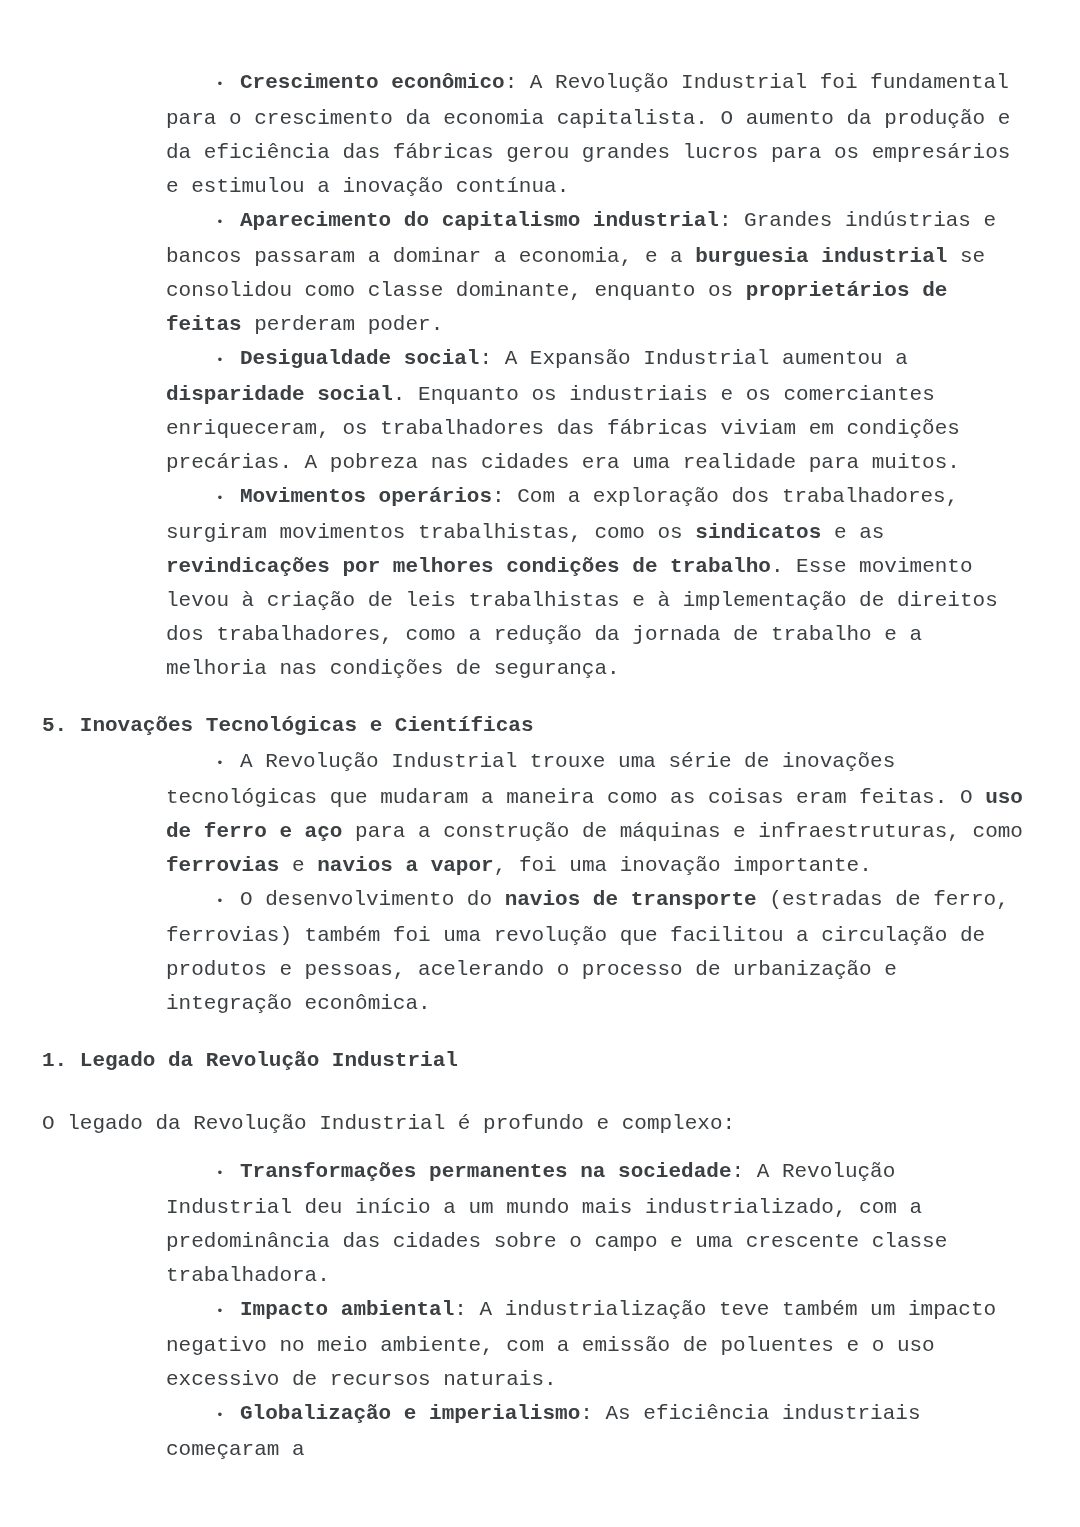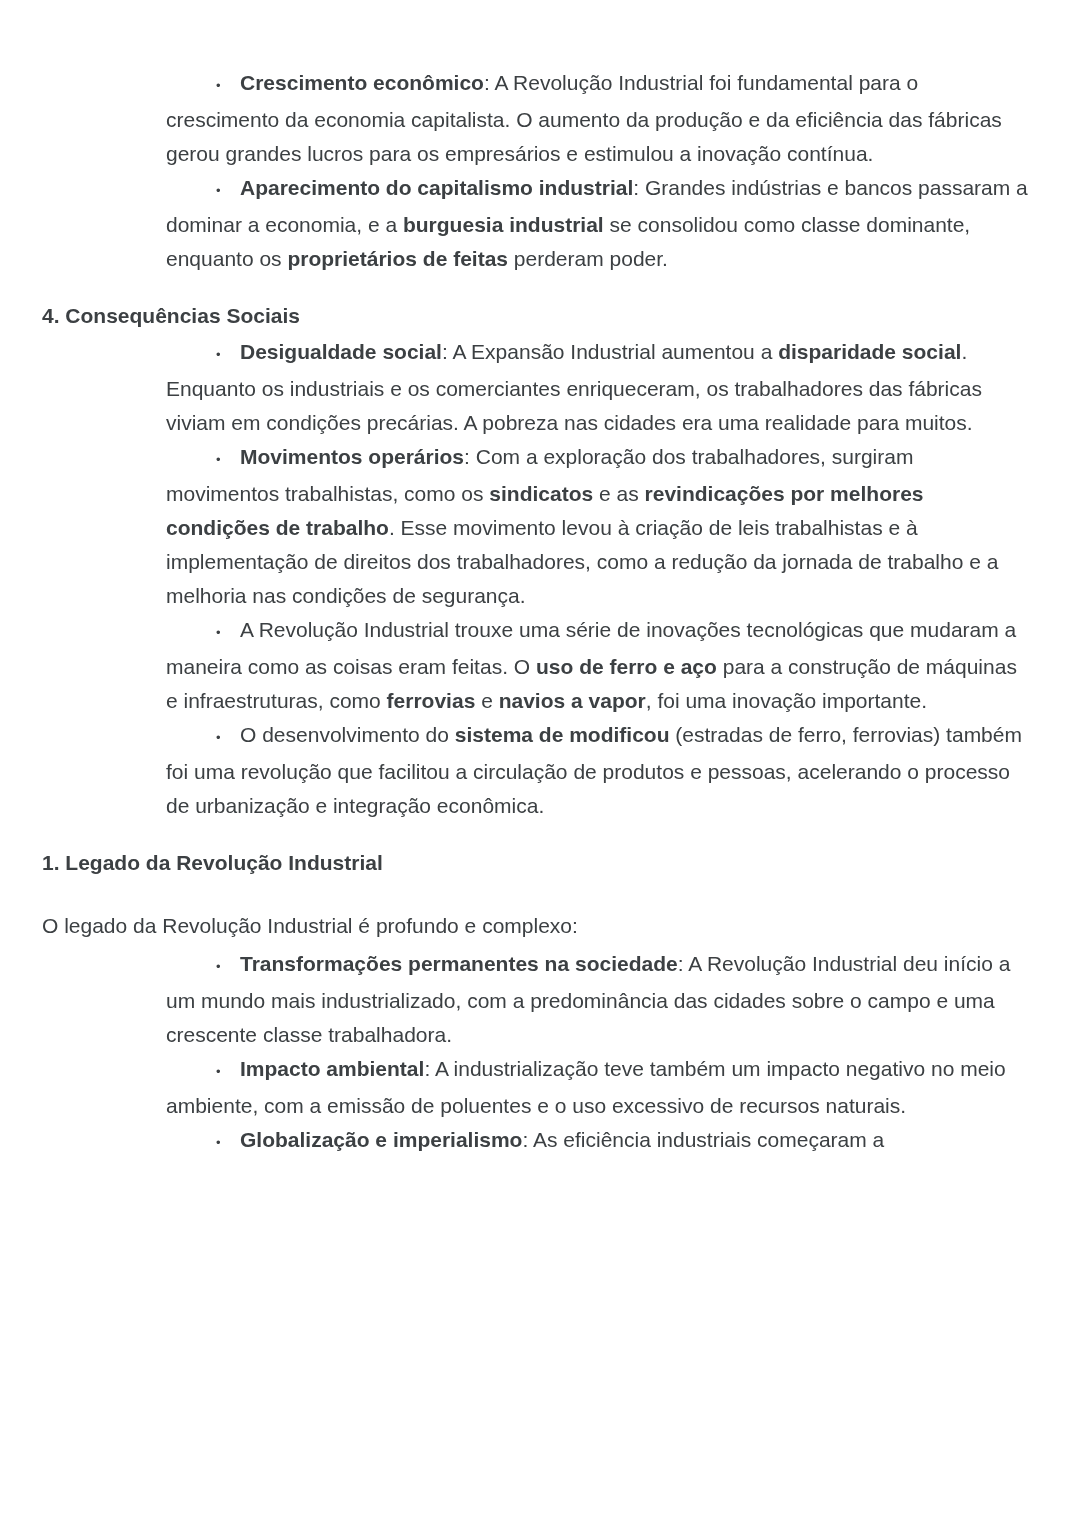--- a/index.html
+++ b/index.html
@@ -10,58 +10,58 @@
   }
   body {
     width: 1080px;
     height: 1527px;
     overflow: hidden;
   }
   .doc {
     box-sizing: border-box;
     width: 1080px;
     padding-top: 66px;
-    font-family: Liberation Sans, sans-serif;
+    font-family: Liberation Mono, monospace;
     font-size: 21px;
     line-height: 34px;
     color: #3c4043;
     text-rendering: optimizeLegibility;
   }
   .doc p { margin: 0; padding: 0; }
 
   p.bullet {
     margin-left: 166px;
     width: 864px;
     text-indent: 25px;
   }
   p.heading {
     font-weight: 700;
     margin: 23px 0 2px 42px;
   }
   p.paragraph {
-    margin: 29px 0 4px 42px;
+    margin: 29px 0 14px 42px;
     width: 1000px;
   }
   .marker {
     display: inline-block;
     width: 49px;
     font-size: 13px;
     vertical-align: baseline;
   }
   .b { font-weight: 700; }
 </style>
 </head>
 <body>
 
 <div class="doc" id="doc" style="color: rgb(60, 64, 67);">
     <p class="bullet"><span class="marker">•</span><span class="b">Crescimento econômico</span><span>: A Revolução Industrial foi fundamental para o crescimento da economia capitalista. O aumento da produção e da eficiência das fábricas gerou grandes lucros para os empresários e estimulou a inovação contínua.</span></p>
     <p class="bullet"><span class="marker">•</span><span class="b">Aparecimento do capitalismo industrial</span><span>: Grandes indústrias e bancos passaram a dominar a economia, e a </span><span class="b">burguesia industrial</span><span> se consolidou como classe dominante, enquanto os </span><span class="b">proprietários de feitas</span><span> perderam poder.</span></p>
-    <p class="heading"><span class="b">4. Consequências Sociais</span></p>
     <p class="bullet"><span class="marker">•</span><span class="b">Desigualdade social</span><span>: A Expansão Industrial aumentou a </span><span class="b">disparidade social</span><span>. Enquanto os industriais e os comerciantes enriqueceram, os trabalhadores das fábricas viviam em condições precárias. A pobreza nas cidades era uma realidade para muitos.</span></p>
     <p class="bullet"><span class="marker">•</span><span class="b">Movimentos operários</span><span>: Com a exploração dos trabalhadores, surgiram movimentos trabalhistas, como os </span><span class="b">sindicatos</span><span> e as </span><span class="b">revindicações por melhores condições de trabalho</span><span>. Esse movimento levou à criação de leis trabalhistas e à implementação de direitos dos trabalhadores, como a redução da jornada de trabalho e a melhoria nas condições de segurança.</span></p>
+    <p class="heading"><span class="b">5. Inovações Tecnológicas e Científicas</span></p>
     <p class="bullet"><span class="marker">•</span><span>A Revolução Industrial trouxe uma série de inovações tecnológicas que mudaram a maneira como as coisas eram feitas. O </span><span class="b">uso de ferro e aço</span><span> para a construção de máquinas e infraestruturas, como </span><span class="b">ferrovias</span><span> e </span><span class="b">navios a vapor</span><span>, foi uma inovação importante.</span></p>
-    <p class="bullet"><span class="marker">•</span><span>O desenvolvimento do </span><span class="b">sistema de modificou</span><span> (estradas de ferro, ferrovias) também foi uma revolução que facilitou a circulação de produtos e pessoas, acelerando o processo de urbanização e integração econômica.</span></p>
+    <p class="bullet"><span class="marker">•</span><span>O desenvolvimento do </span><span class="b">navios de transporte</span><span> (estradas de ferro, ferrovias) também foi uma revolução que facilitou a circulação de produtos e pessoas, acelerando o processo de urbanização e integração econômica.</span></p>
     <p class="heading"><span class="b">1. Legado da Revolução Industrial</span></p>
     <p class="paragraph"><span>O legado da Revolução Industrial é profundo e complexo:</span></p>
     <p class="bullet"><span class="marker">•</span><span class="b">Transformações permanentes na sociedade</span><span>: A Revolução Industrial deu início a um mundo mais industrializado, com a predominância das cidades sobre o campo e uma crescente classe trabalhadora.</span></p>
     <p class="bullet"><span class="marker">•</span><span class="b">Impacto ambiental</span><span>: A industrialização teve também um impacto negativo no meio ambiente, com a emissão de poluentes e o uso excessivo de recursos naturais.</span></p>
     <p class="bullet"><span class="marker">•</span><span class="b">Globalização e imperialismo</span><span>: As eficiência industriais começaram a</span></p>
   </div>
 
 </body></html>

